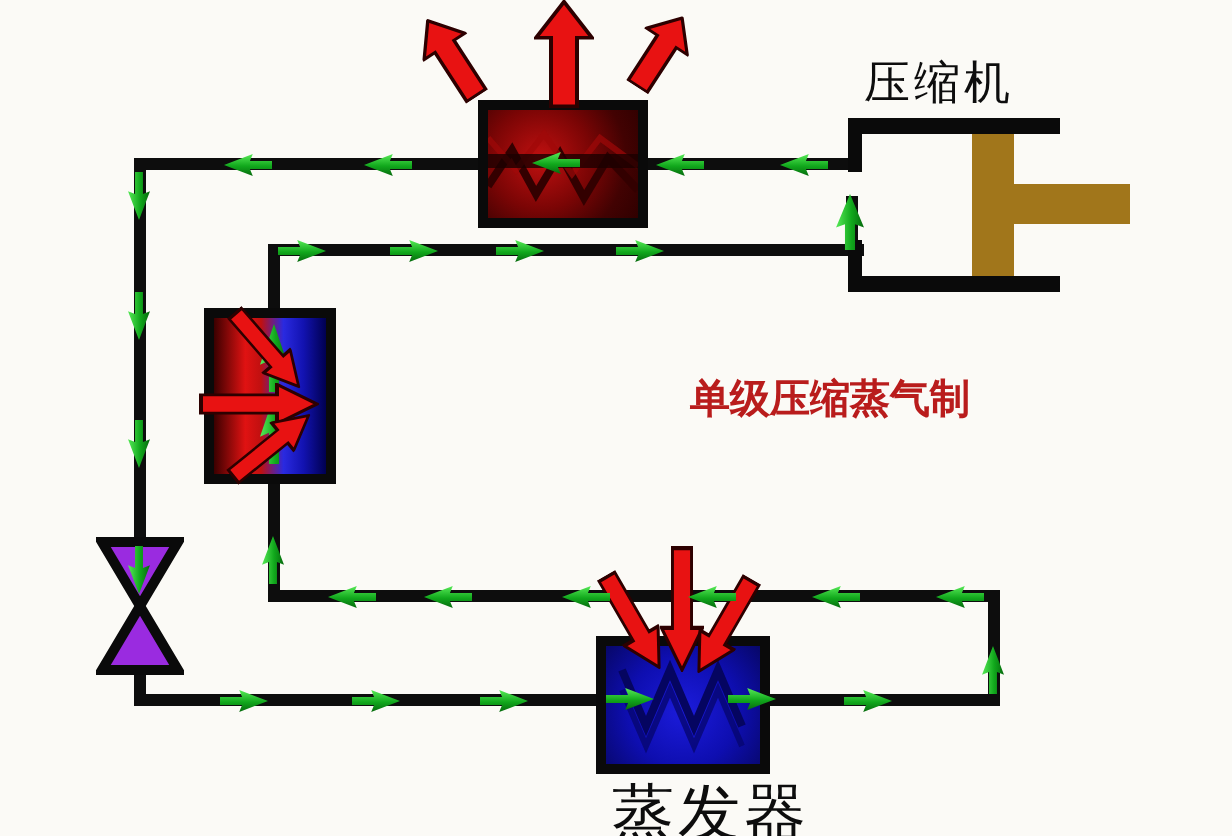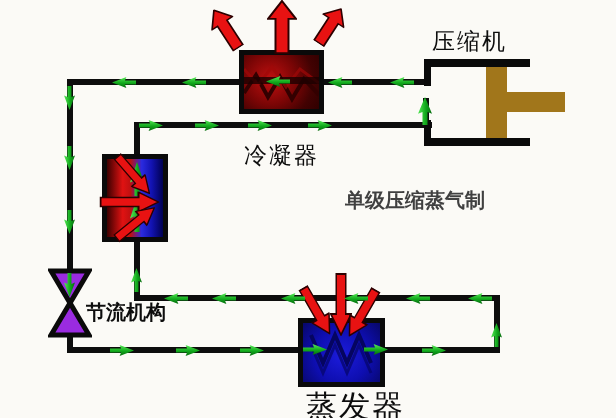--- a/index.html
+++ b/index.html
@@ -163,21 +163,19 @@
   <div class="ga v u" style="left:131px; top:268px;"></div>
 
   <div class="ga h r" style="left:139px; top:120px;"></div>
   <div class="ga h r" style="left:195px; top:120px;"></div>
   <div class="ga h r" style="left:248px; top:120px;"></div>
   <div class="ga h r" style="left:308px; top:120px;"></div>
 
   <div class="ga v u big" style="left:418px; top:97px;"></div>
 
   <div class="lbl" style="left:432px; top:26px;  font-size:23px; letter-spacing:2px;">压缩机</div>
-  <div class="lbl" style="left:244px; top:140px; font-size:23px; letter-spacing:2px;">冷凝器</div>
-  <div class="lbl" style="left:86px;  top:299px; font-size:20px; font-weight:bold;">节流机构</div>
   <div class="lbl" style="left:306px; top:386px; font-size:31px; letter-spacing:2px;">蒸发器</div>
 
-  <div id="title" style="color:#404040;">
+  <div id="title" style="color:#b91c1c;">
     <div>单级压缩蒸气制</div>
   </div>
 
 </div>
 
 </body></html>

